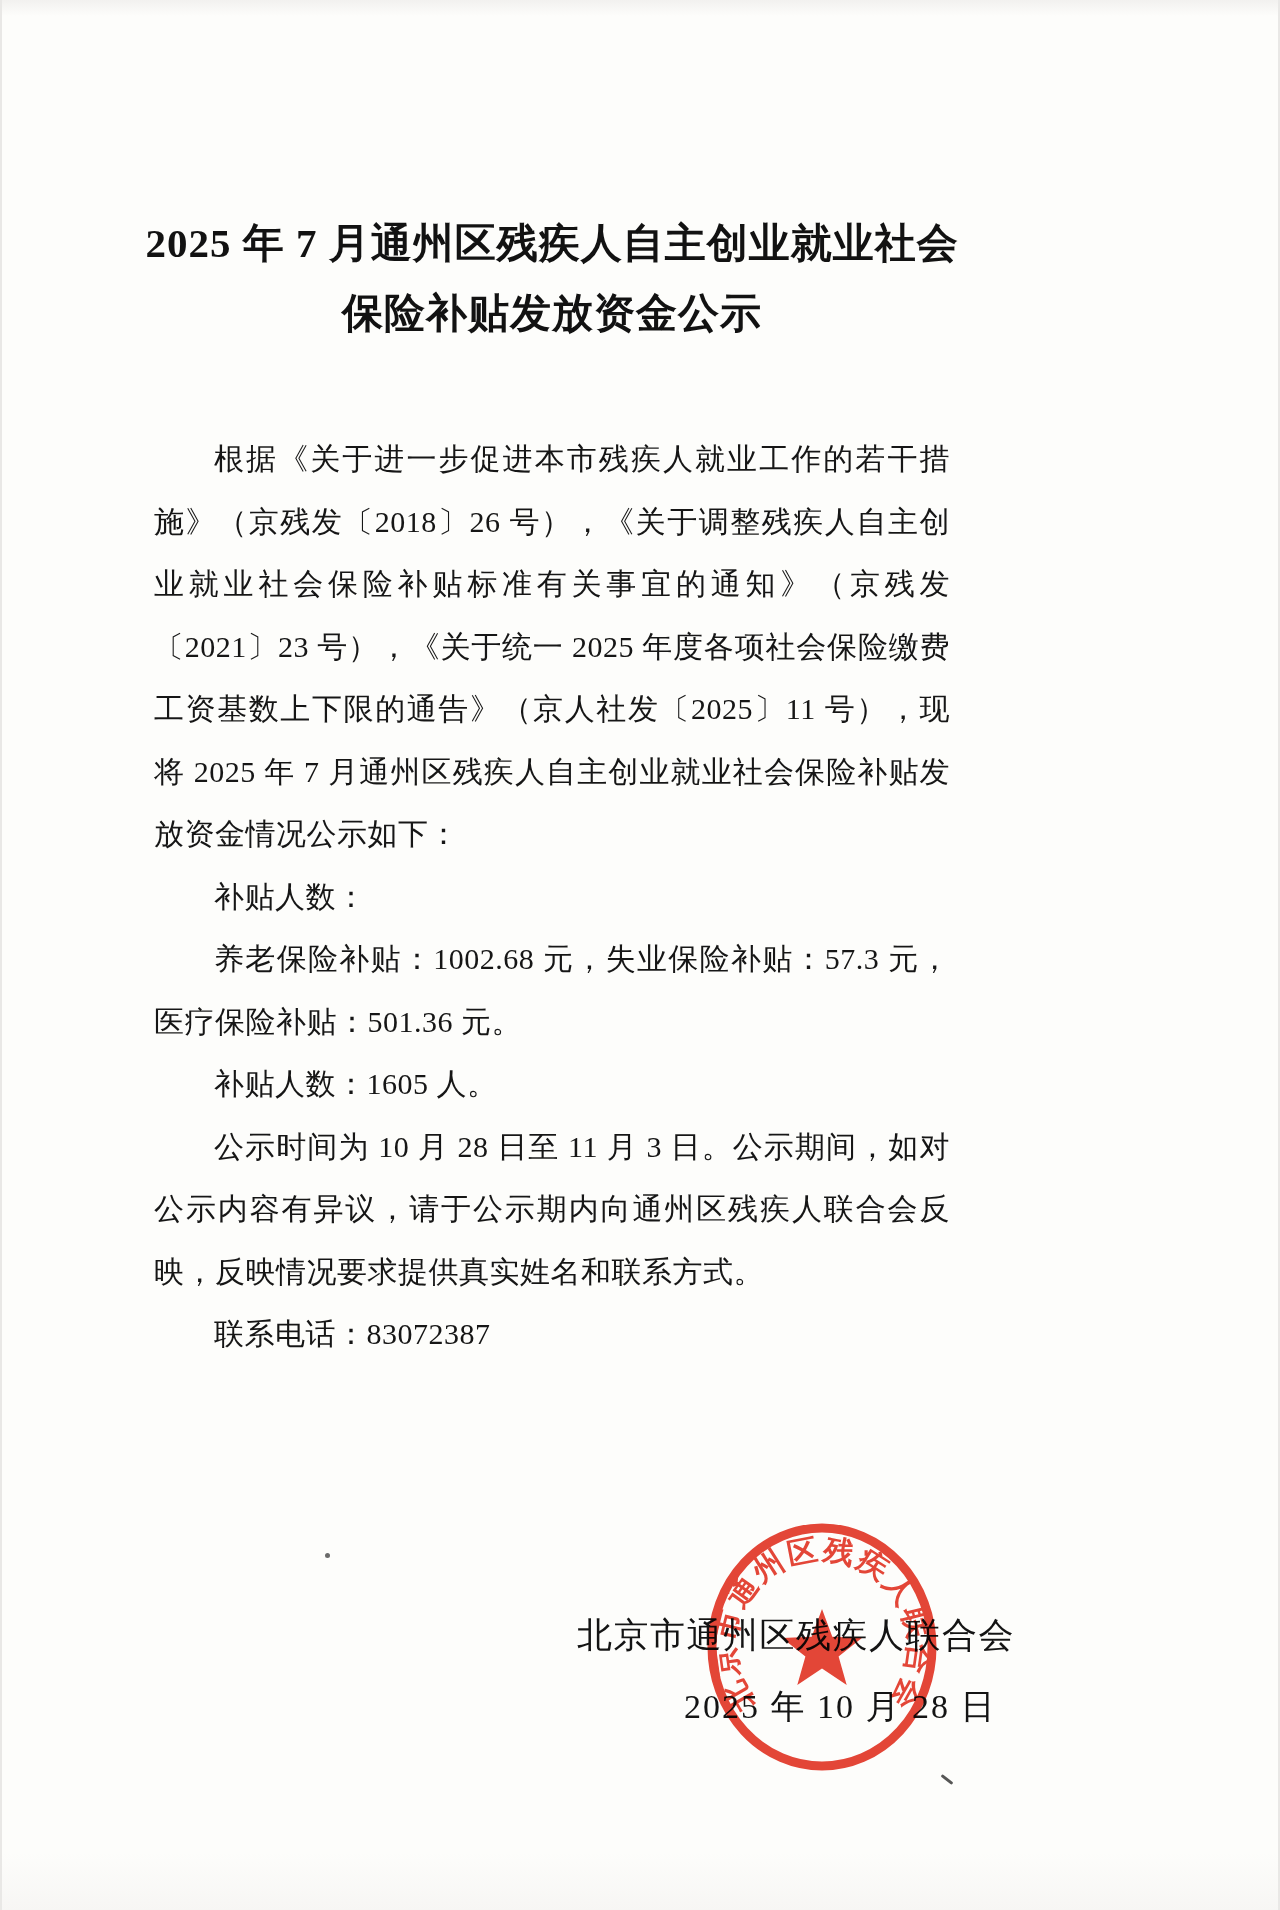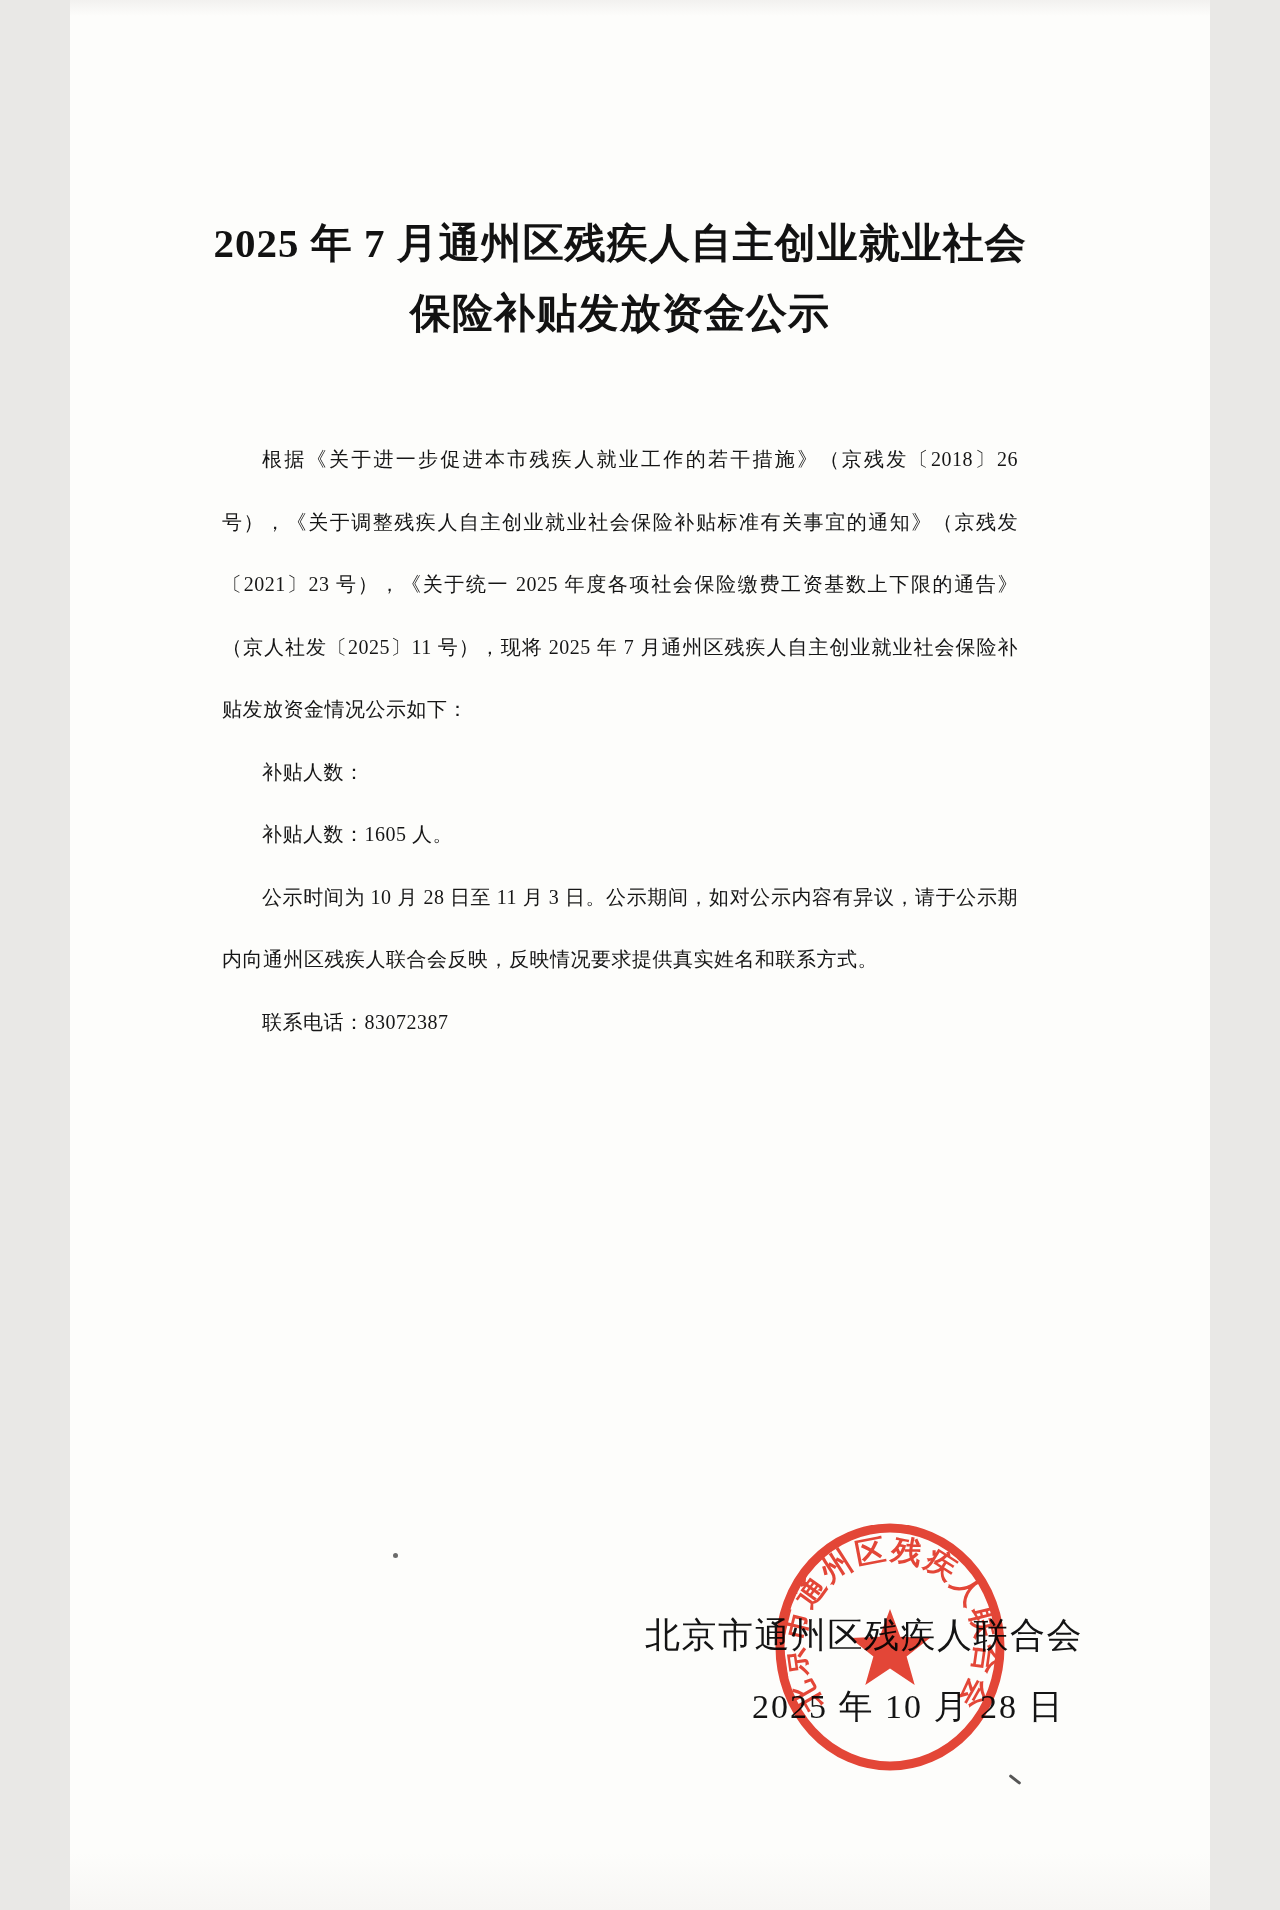--- a/index.html
+++ b/index.html
@@ -1,19 +1,19 @@
 <!DOCTYPE html>
 <html><head>
 <meta charset="utf-8">
 <style>
   html,body { margin:0; padding:0; }
   body { background:#e9e8e6; }
   .page {
     position:relative;
-    width:1140px; height:1910px;
+    width:1276px; height:1910px;
     margin:0 auto;
     background:linear-gradient(180deg, #f2f1ef 0px, #fdfdfb 16px, #fdfdfb 97%, #f7f6f4 100%);
     overflow:hidden;
     font-family:"Liberation Serif", serif;
     color:#161616;
   }
   .content {
     position:absolute;
     left:152px; top:208px;
     width:796px;
@@ -22,21 +22,21 @@
     margin:0 -22px 80px -22px;
     font-size:41px;
     font-weight:700;
     line-height:70px;
     text-align:center;
     letter-spacing:1px;
     color:#121212;
   }
   .body-text p {
     margin:0;
-    font-size:20px;
+    font-size:30px;
     line-height:62.5px;
     text-align:justify;
     text-indent:2em;
     letter-spacing:0.5px;
   }
   .sig-org {
     position:absolute;
     top:1612px; left:575px;
     font-size:35px;
     letter-spacing:1.5px;
@@ -88,20 +88,21 @@
 <body>
 
 <div class="page">
 
   <div class="content">
     <h1 class="doc-title">2025 年 7 月通州区残疾人自主创业就业社会保险补贴发放资金公示</h1>
 
     <div class="body-text">
       <p>根据《关于进一步促进本市残疾人就业工作的若干措施》（京残发〔2018〕26 号），《关于调整残疾人自主创业就业社会保险补贴标准有关事宜的通知》（京残发〔2021〕23 号），《关于统一 2025 年度各项社会保险缴费工资基数上下限的通告》（京人社发〔2025〕11 号），现将 2025 年 7 月通州区残疾人自主创业就业社会保险补贴发放资金情况公示如下：</p>
       <p>补贴人数：</p>
+      <p>养老保险补贴：1002.68 元，失业保险补贴：57.3 元，医疗保险补贴：501.36 元。</p>
       <p>补贴人数：1605 人。</p>
       <p>公示时间为 10 月 28 日至 11 月 3 日。公示期间，如对公示内容有异议，请于公示期内向通州区残疾人联合会反映，反映情况要求提供真实姓名和联系方式。</p>
       <p>联系电话：83072387</p>
     </div>
   </div>
 
   <div class="sig-org">北京市通州区残疾人联合会</div>
 
   <div class="sig-date">2025 年 10 月 28 日</div>
 

